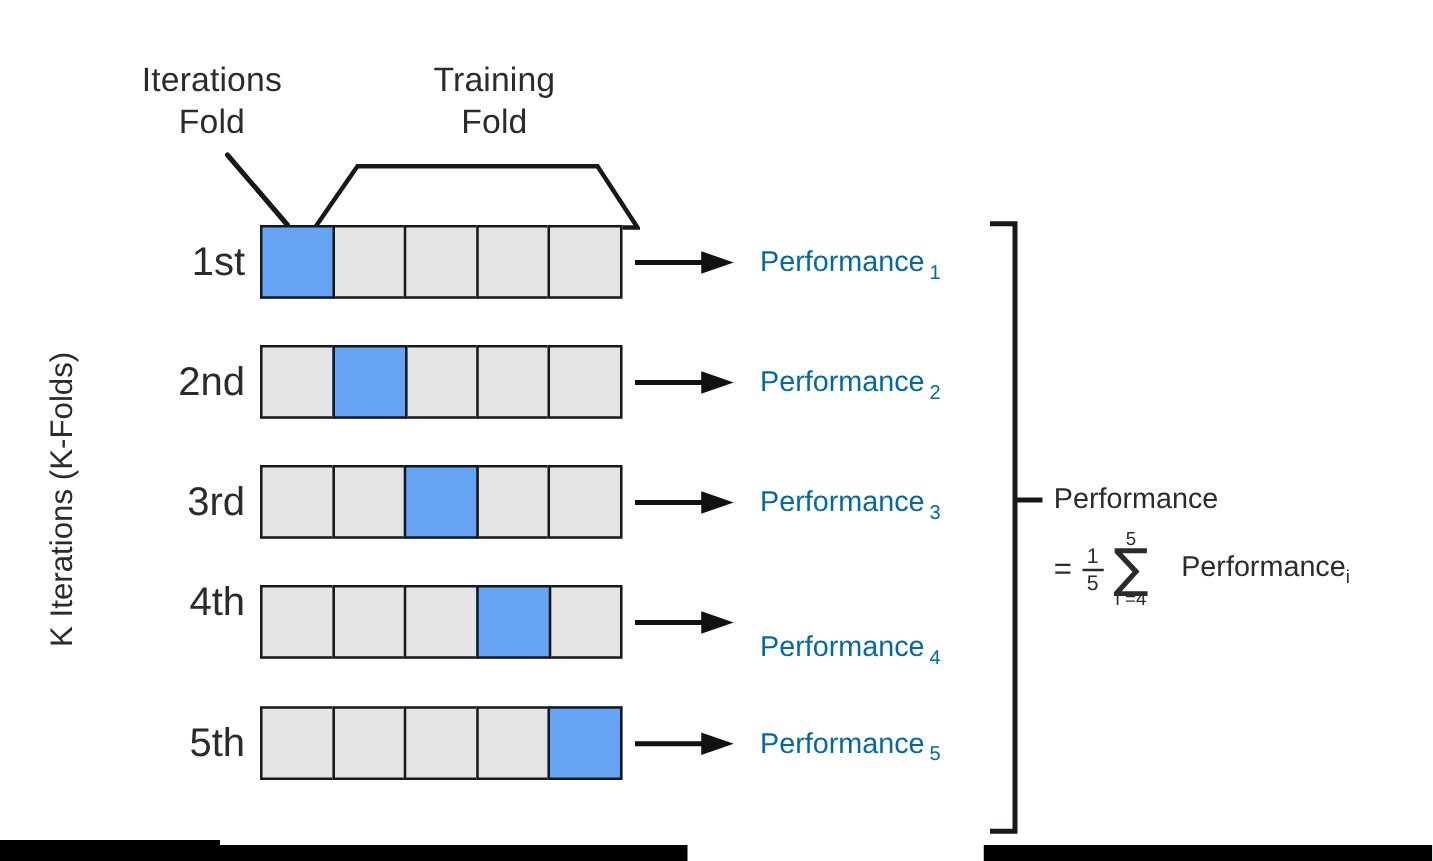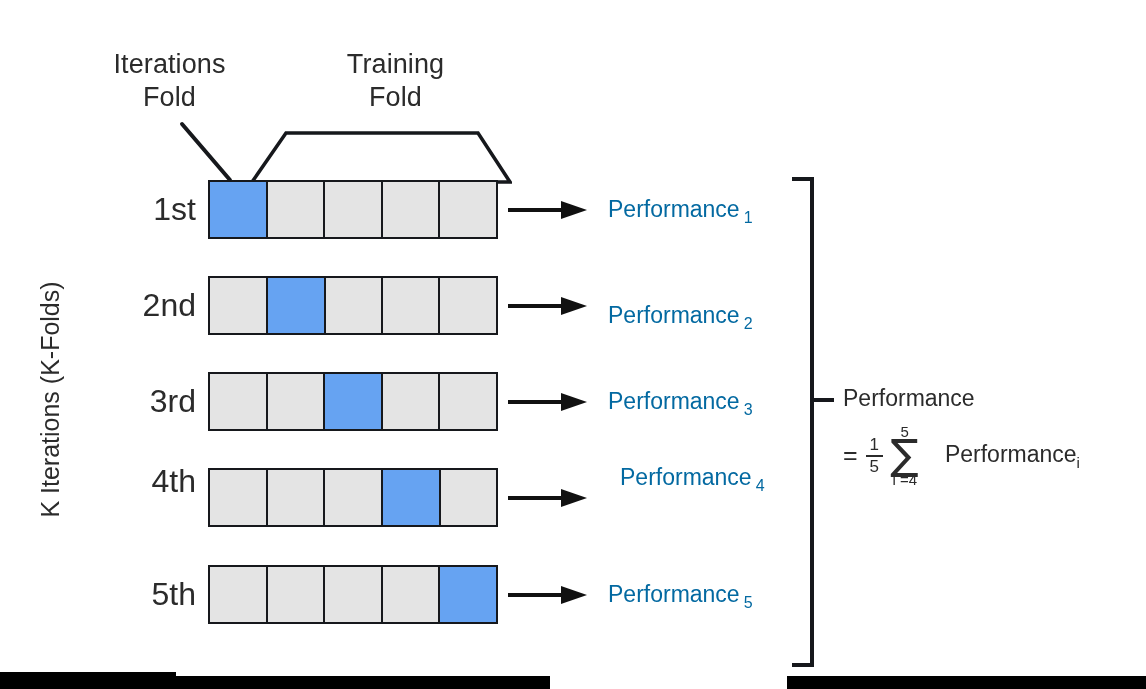--- a/index.html
+++ b/index.html
@@ -220,21 +220,21 @@
         <div class="cell"></div>
         <div class="cell validation"></div>
         <div class="cell"></div>
         <div class="cell"></div>
         <div class="cell"></div>
       </div>
       <div class="arrow" style="top: 297px;">
         <span class="shaft"></span>
         <span class="head"></span>
       </div>
-      <div class="perf" style="top: 302px;"><span>Performance</span><span class="sub">2</span></div>
+      <div class="perf" style="top: 292px;"><span>Performance</span><span class="sub">2</span></div>
       <div class="row-label" style="top: 372px;">3rd</div>
       <div class="row" style="top: 372px;">
         <div class="cell"></div>
         <div class="cell"></div>
         <div class="cell validation"></div>
         <div class="cell"></div>
         <div class="cell"></div>
       </div>
       <div class="arrow" style="top: 393px;">
         <span class="shaft"></span>
@@ -246,21 +246,21 @@
         <div class="cell"></div>
         <div class="cell"></div>
         <div class="cell"></div>
         <div class="cell validation"></div>
         <div class="cell"></div>
       </div>
       <div class="arrow" style="top: 489px;">
         <span class="shaft"></span>
         <span class="head"></span>
       </div>
-      <div class="perf" style="top: 464px; margin-left: 12px;"><span>Performance</span><span class="sub">4</span></div>
+      <div class="perf" style="top: 504px;"><span>Performance</span><span class="sub">4</span></div>
       <div class="row-label" style="top: 565px;">5th</div>
       <div class="row" style="top: 565px;">
         <div class="cell"></div>
         <div class="cell"></div>
         <div class="cell"></div>
         <div class="cell"></div>
         <div class="cell validation"></div>
       </div>
       <div class="arrow" style="top: 586px;">
         <span class="shaft"></span>

